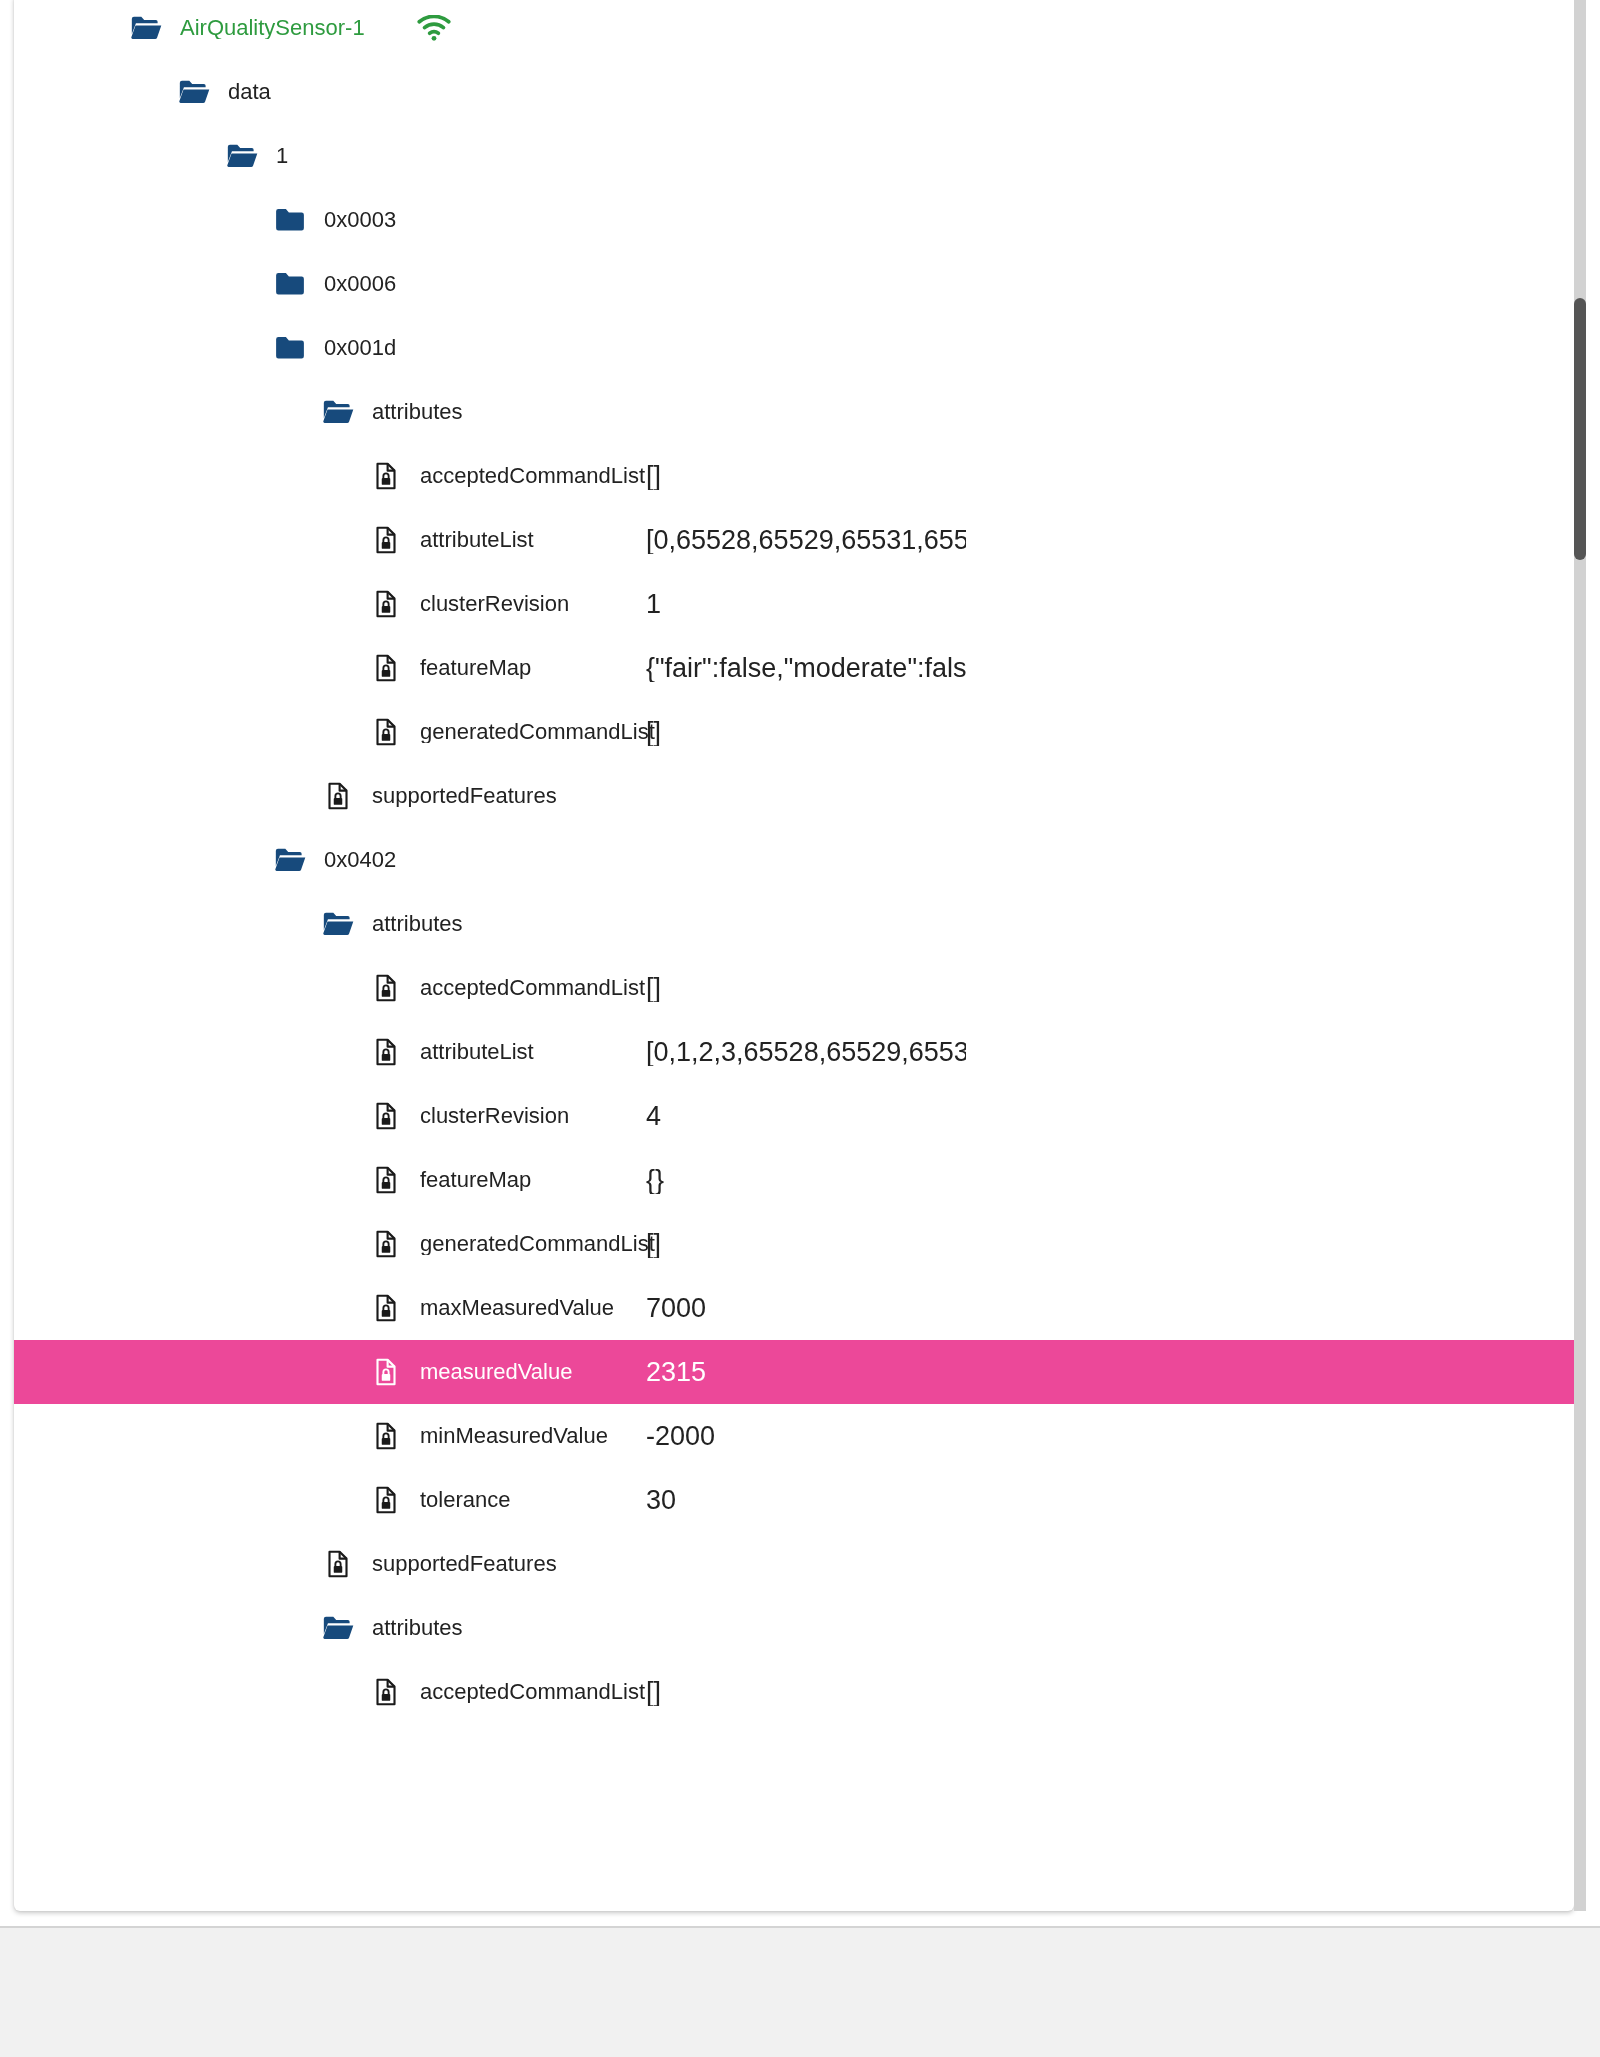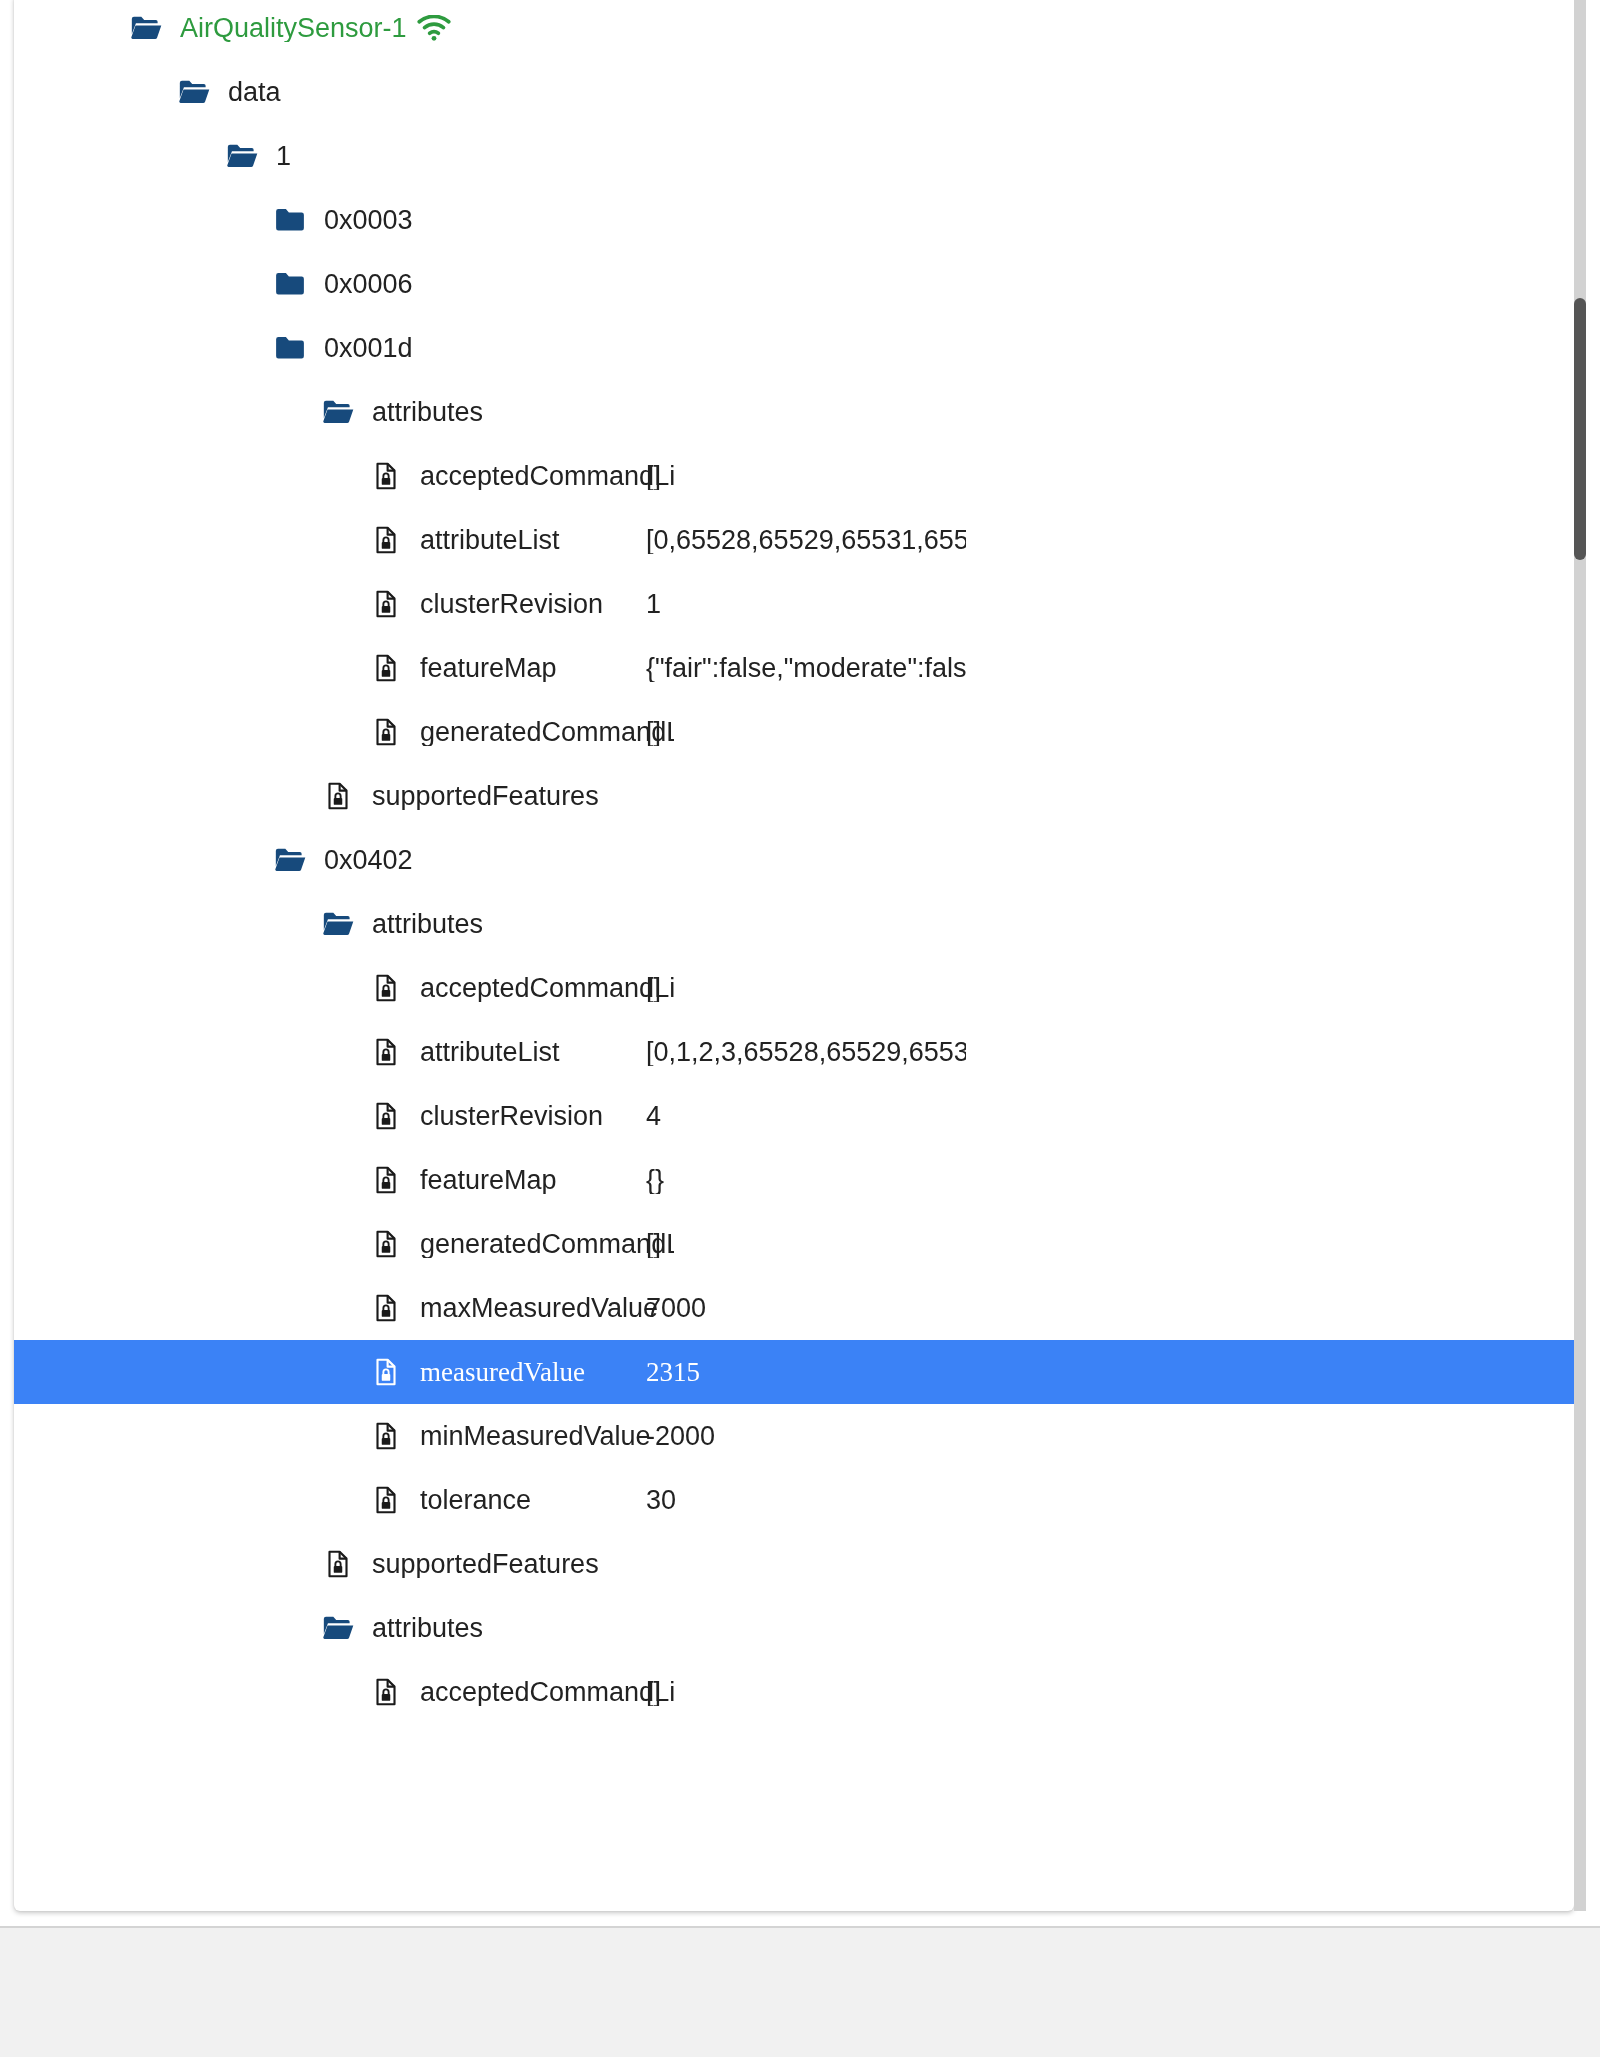--- a/index.html
+++ b/index.html
@@ -39,32 +39,32 @@
 
   
   .row {
     position: relative;
     display: flex;
     align-items: center;
     height: 64px;
     width: 100%;
     white-space: nowrap;
   }
-  .row.selected { background: #3b82f6; font-family: Liberation Serif, serif; }
+  .row.selected { background: #ec4899; }
 
   .icon-wrap {
     flex: 0 0 auto;
     width: 40px; height: 40px;
     display: flex; align-items: center; justify-content: center;
   }
   .icon-wrap svg { display: block; }
 
   .label {
     flex: 0 0 auto;
-    font-size: 27px;
+    font-size: 22px;
     color: #222222;
     line-height: 1;
     padding-left: 14px;
     max-width: 268px;
     overflow: hidden;
     text-overflow: clip;
   }
   .row.selected .label { color: #ffffff; }
   .label.green { color: #2e9b3f; }
 

